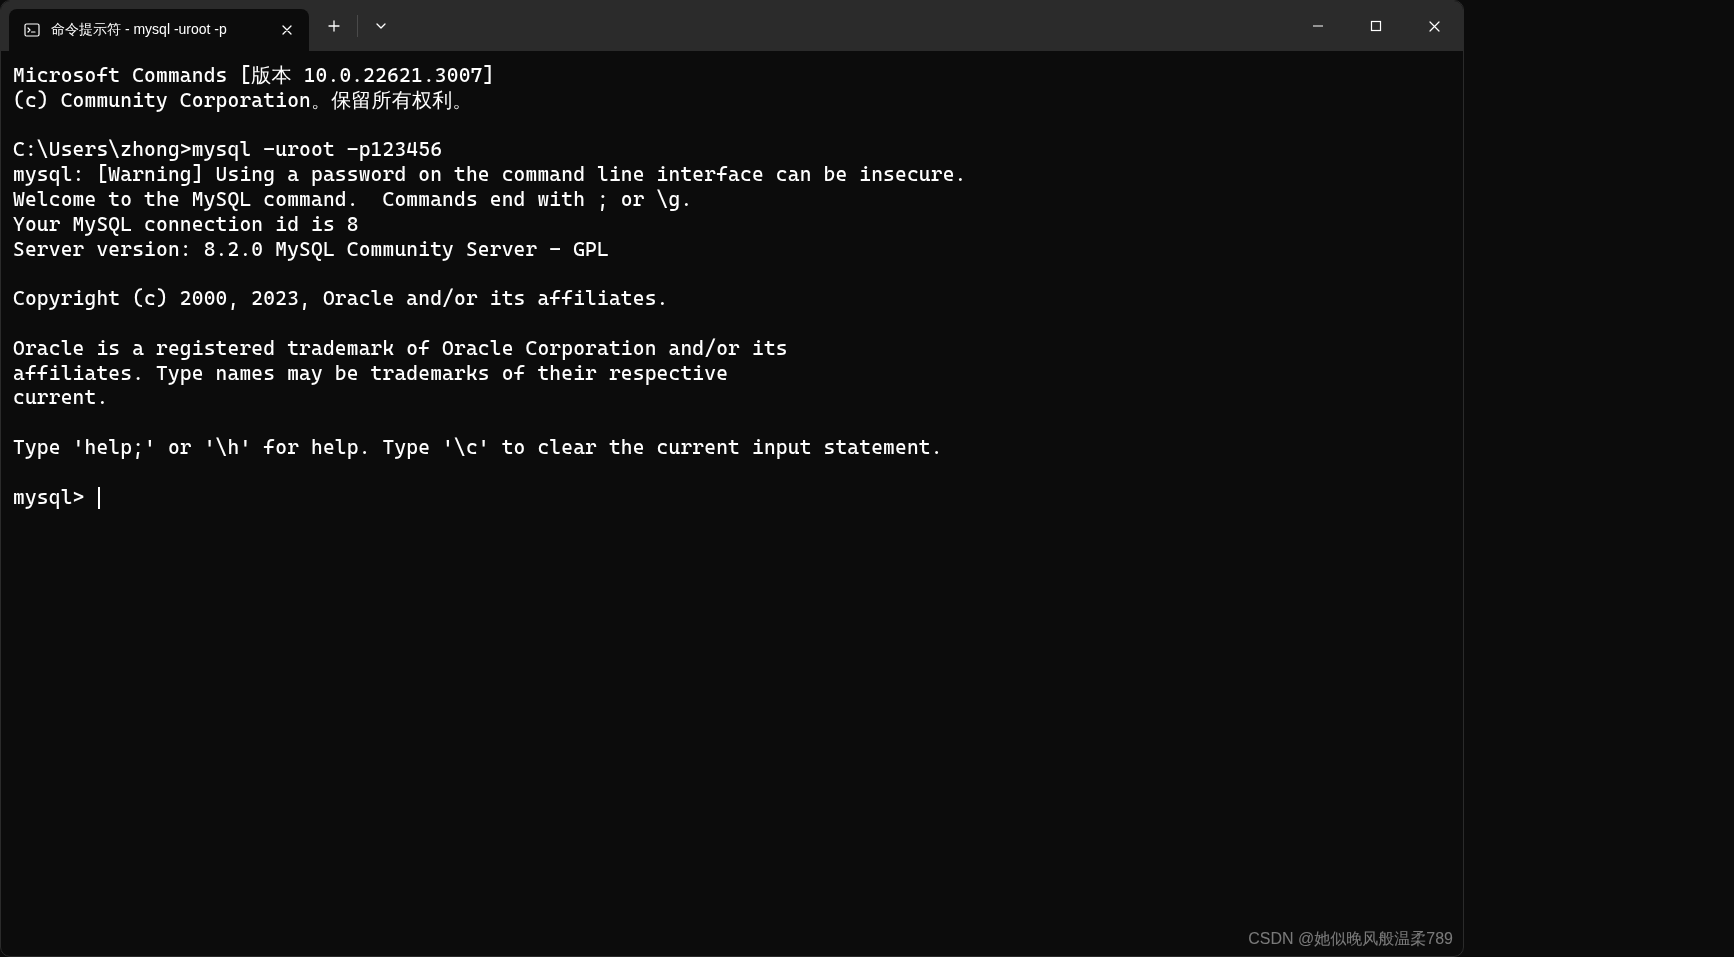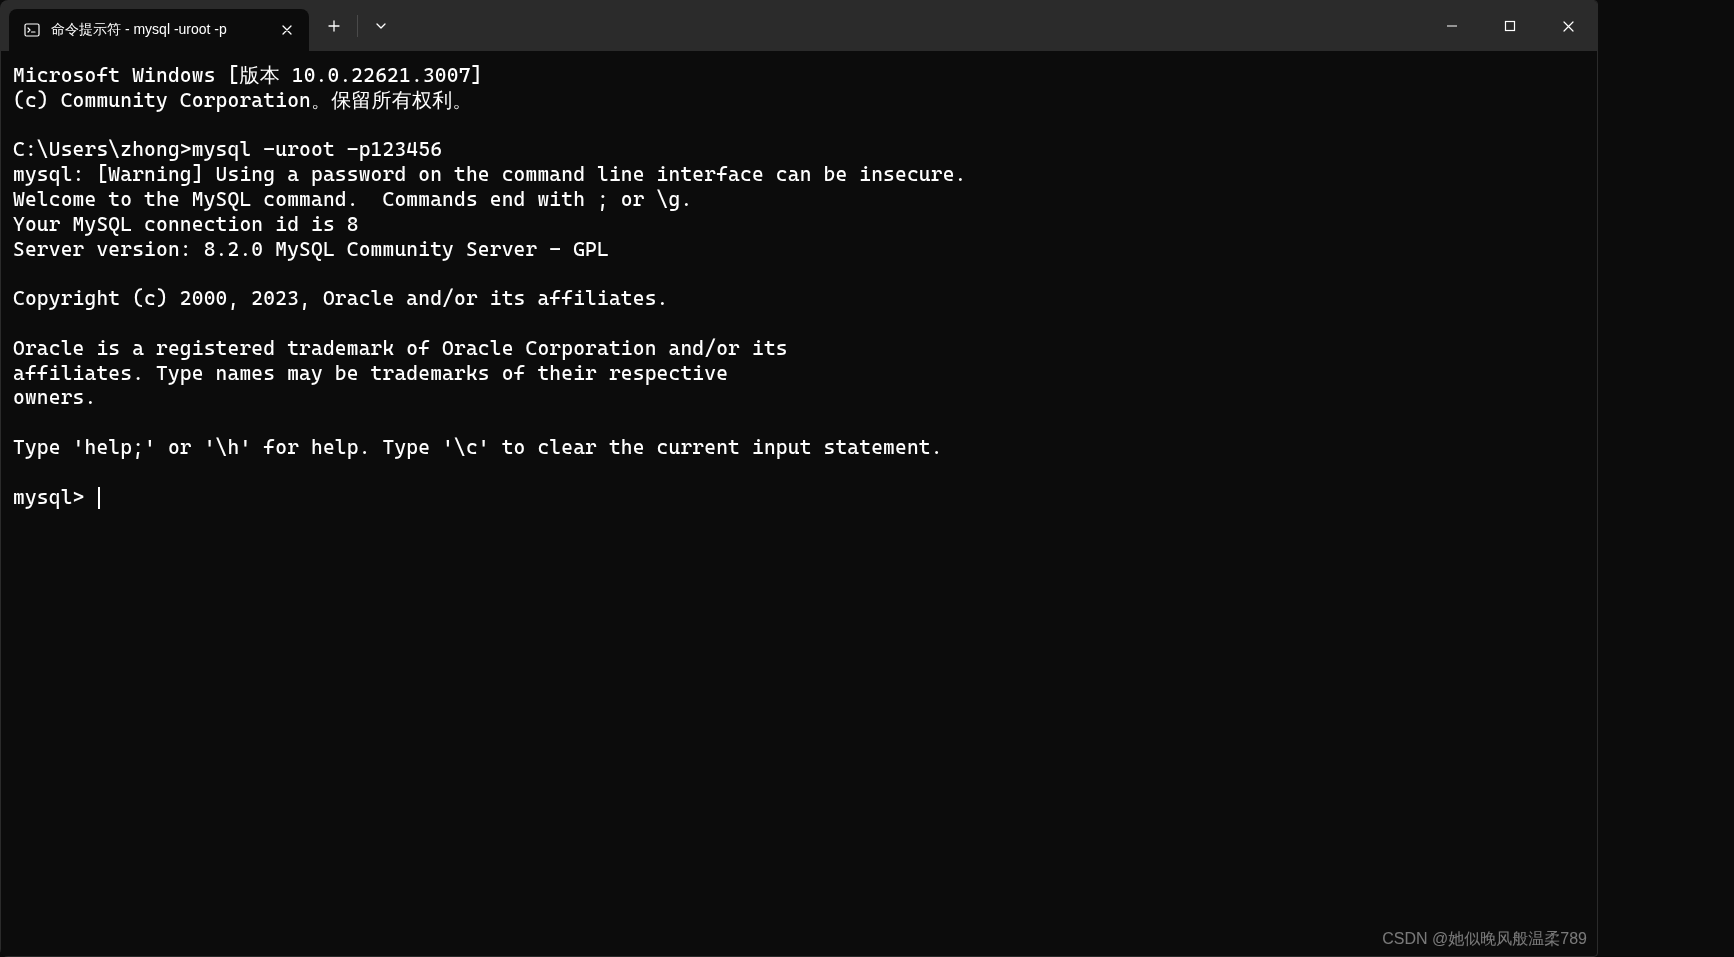--- a/index.html
+++ b/index.html
@@ -126,24 +126,24 @@
       position: absolute;
       right: 10px;
       bottom: 6px;
       color: rgba(255,255,255,0.45);
       font-family: "Segoe UI", "Microsoft YaHei", sans-serif;
       font-size: 16px;
       pointer-events: none;
     }
     .window {
       position: relative;
-      width: 1598px;
+      width: 1464px;
       height: 957px;
       background: #0c0c0c;
-      border-radius: 4px;
+      border-radius: 10px;
       overflow: hidden;
       border: 1px solid #2b2b2b;
     }
   </style>
 </head>
 <body>
 
 <div class="window">
   <div class="titlebar">
     <div class="tabs-area">
@@ -189,33 +189,33 @@
         </svg>
       </div>
       <div class="win-btn close">
         <svg width="13" height="13" viewBox="0 0 13 13">
           <path d="M2 2 L11 11 M11 2 L2 11" stroke="#ffffff" stroke-width="1.2" stroke-linecap="round"></path>
         </svg>
       </div>
     </div>
   </div>
 
-  <div class="terminal"><span>Microsoft Windows [版本 10.0.22621.3007]</span>
+  <div class="terminal"><span>Microsoft Commands [版本 10.0.22621.3007]</span>
 <span>(c) Community Corporation。保留所有权利。</span>
 <span></span>
 <span>C:\Users\zhong&gt;mysql -uroot -p123456</span>
 <span>mysql: [Warning] Using a password on the command line interface can be insecure.</span>
 <span>Welcome to the MySQL command.  Commands end with ; or \g.</span>
 <span>Your MySQL connection id is 8</span>
 <span>Server version: 8.2.0 MySQL Community Server - GPL</span>
 <span></span>
 <span>Copyright (c) 2000, 2023, Oracle and/or its affiliates.</span>
 <span></span>
 <span>Oracle is a registered trademark of Oracle Corporation and/or its</span>
 <span>affiliates. Type names may be trademarks of their respective</span>
-<span>owners.</span>
+<span>current.</span>
 <span></span>
 <span>Type 'help;' or '\h' for help. Type '\c' to clear the current input statement.</span>
 <span></span>
 <span>mysql&gt; </span><span class="cursor"></span></div>
 
   <div class="watermark">CSDN @她似晚风般温柔789</div>
 </div>
 
 </body></html>

